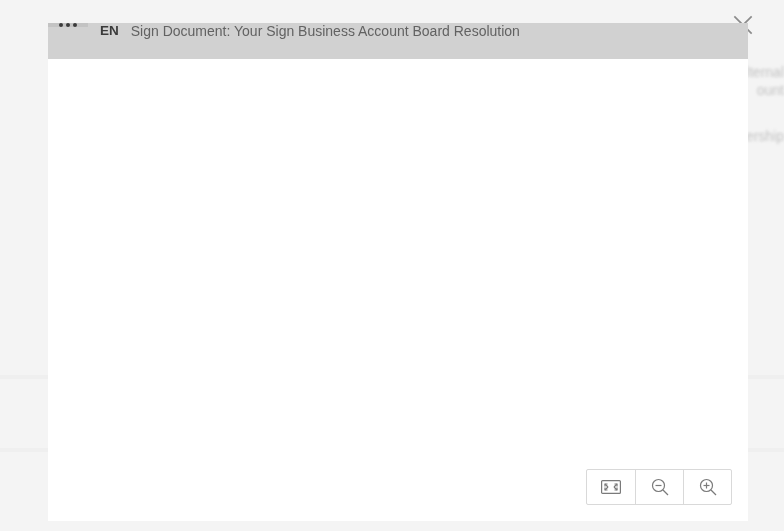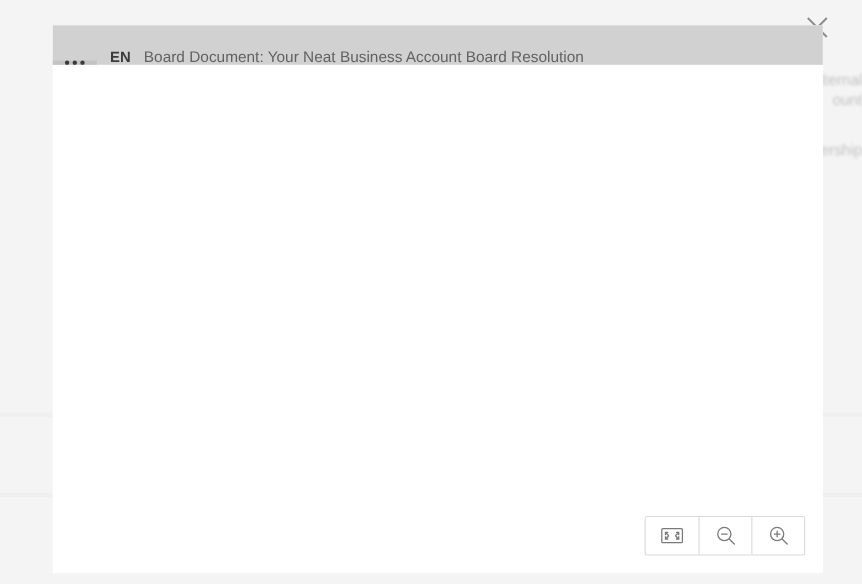--- a/index.html
+++ b/index.html
@@ -55,21 +55,21 @@
       height: 498px;
       background: #ffffff;
       box-shadow: 0 0 0 rgba(0,0,0,0);
       display: flex;
       flex-direction: column;
     }
     .toolbar {
       height: 36px;
       background: #d1d1d1;
       display: flex;
-      align-items: flex-end;
+      align-items: flex-start;
       flex: 0 0 36px;
     }
     .more-btn {
       width: 40px;
       background: #c3c3c3;
       display: flex;
       align-items: center;
       justify-content: center;
       cursor: pointer;
     }
@@ -148,21 +148,21 @@
 </div>
 
 <div class="modal">
   <div class="toolbar">
     <div class="more-btn">
       <span class="dot"></span>
       <span class="dot"></span>
       <span class="dot"></span>
     </div>
     <div class="lang">EN</div>
-    <div class="title">Board Document: Your Neat Business Account Board Resolution</div>
+    <div class="title">Sign Document: Your Sign Business Account Board Resolution</div>
   </div>
   <div class="doc-area">
     <div class="zoom-toolbar">
       <div class="zoom-btn">
         <svg width="20" height="14" viewBox="0 0 20 14" fill="none" stroke="currentColor" stroke-width="1.2">
           <rect x="0.6" y="0.6" width="18.8" height="12.8" rx="1"></rect>
           <line x1="4" y1="4" x2="7" y2="7"></line>
           <polyline points="4,6.5 4,4 6.5,4"></polyline>
           <line x1="16" y1="4" x2="13" y2="7"></line>
           <polyline points="13.5,4 16,4 16,6.5"></polyline>

